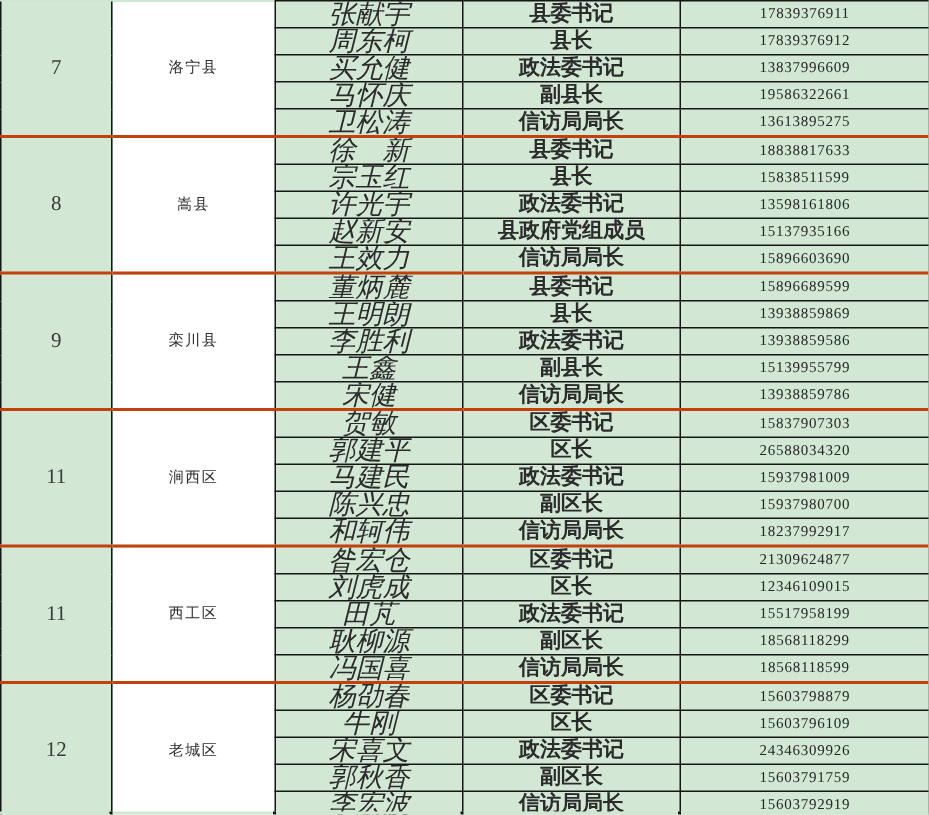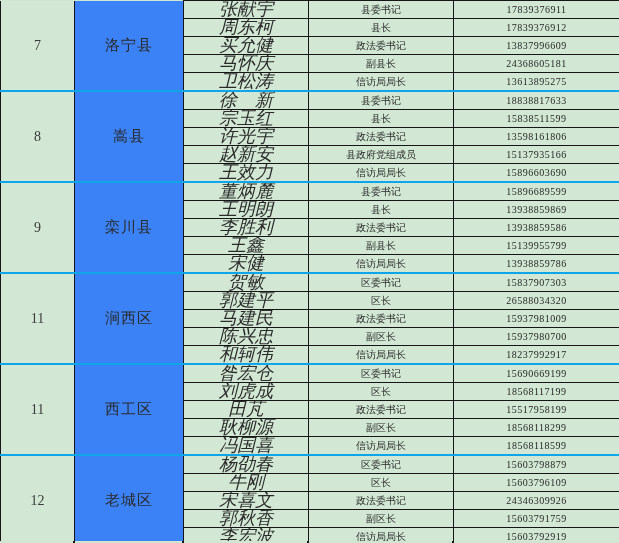--- a/index.html
+++ b/index.html
@@ -22,27 +22,27 @@
     border: 1px solid #161616;
     text-align: center;
     vertical-align: middle;
     color: #2b2b2b;
     font-size: 14px;
     line-height: 17px;
     white-space: nowrap;
     overflow: hidden;
     background: #d2e8d4;
   }
-  tr.group-start td { border-top: 2px solid #0ea5e9; }
+  tr.group-start td { border-top: 2px solid #c2410c; }
   tr:first-child td.col-no,
   tr:first-child td.col-county { border-top: none; }
   td.col-no     { width: 74px;  color: #3a3a3a; font-size: 14px; }
-  td.col-county { width: 109px; font-size: 15px; letter-spacing: 1px; background: #3b82f6; }
+  td.col-county { width: 109px; font-size: 10px; letter-spacing: 1px; background: #ffffff; }
   td.col-name   { width: 125px; font-size: 18px; font-style: italic; }
-  td.col-pos    { width: 145px; font-size: 10px; }
+  td.col-pos    { width: 145px; font-size: 14px; font-weight: bold; }
   td.col-phone  { width: 166px; font-size: 10px; letter-spacing: 0.5px; color: #262626; }
   .bottom-sliver {
     position: absolute; left: 0; bottom: 0;
     width: 619px; height: 2px;
     background: #cfe6d1;
   }
   .bottom-sliver .vmark {
     position: absolute; top: 0; width: 2px; height: 2px; background: #161616;
   }
 </style>
@@ -72,21 +72,21 @@
           <td class="col-phone">17839376912</td>
         </tr>
         <tr>
           <td class="col-name">买允健</td>
           <td class="col-pos">政法委书记</td>
           <td class="col-phone">13837996609</td>
         </tr>
         <tr>
           <td class="col-name">马怀庆</td>
           <td class="col-pos">副县长</td>
-          <td class="col-phone">24368605181</td>
+          <td class="col-phone">19586322661</td>
         </tr>
         <tr>
           <td class="col-name">卫松涛</td>
           <td class="col-pos">信访局局长</td>
           <td class="col-phone">13613895275</td>
         </tr>
         <tr class="group-start">
           <td class="col-no" rowspan="5">8</td>
           <td class="col-county" rowspan="5">嵩县</td>
           <td class="col-name">徐　新</td>
@@ -165,26 +165,26 @@
         <tr>
           <td class="col-name">和轲伟</td>
           <td class="col-pos">信访局局长</td>
           <td class="col-phone">18237992917</td>
         </tr>
         <tr class="group-start">
           <td class="col-no" rowspan="5">11</td>
           <td class="col-county" rowspan="5">西工区</td>
           <td class="col-name">昝宏仓</td>
           <td class="col-pos">区委书记</td>
-          <td class="col-phone">15690669199</td>
+          <td class="col-phone">21309624877</td>
         </tr>
         <tr>
           <td class="col-name">刘虎成</td>
           <td class="col-pos">区长</td>
-          <td class="col-phone">18568117199</td>
+          <td class="col-phone">12346109015</td>
         </tr>
         <tr>
           <td class="col-name">田芃</td>
           <td class="col-pos">政法委书记</td>
           <td class="col-phone">15517958199</td>
         </tr>
         <tr>
           <td class="col-name">耿柳源</td>
           <td class="col-pos">副区长</td>
           <td class="col-phone">18568118299</td>

